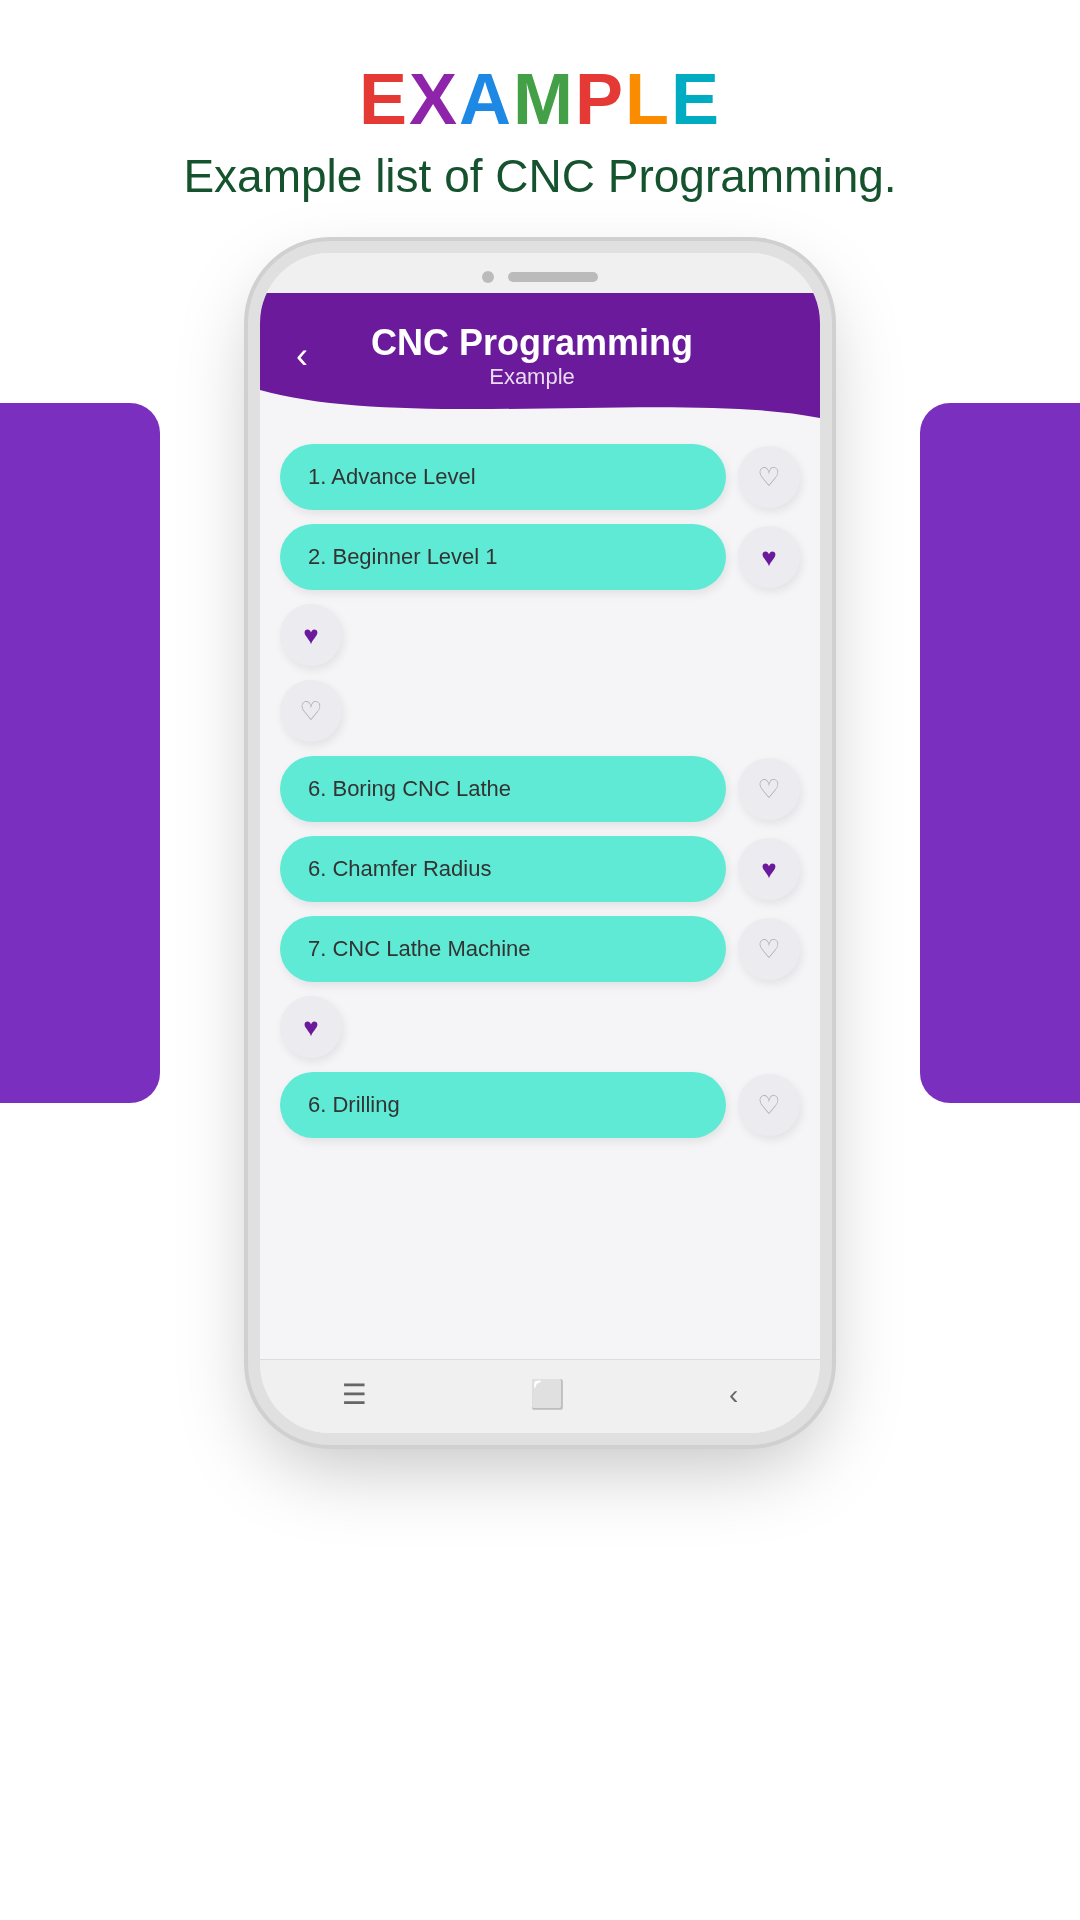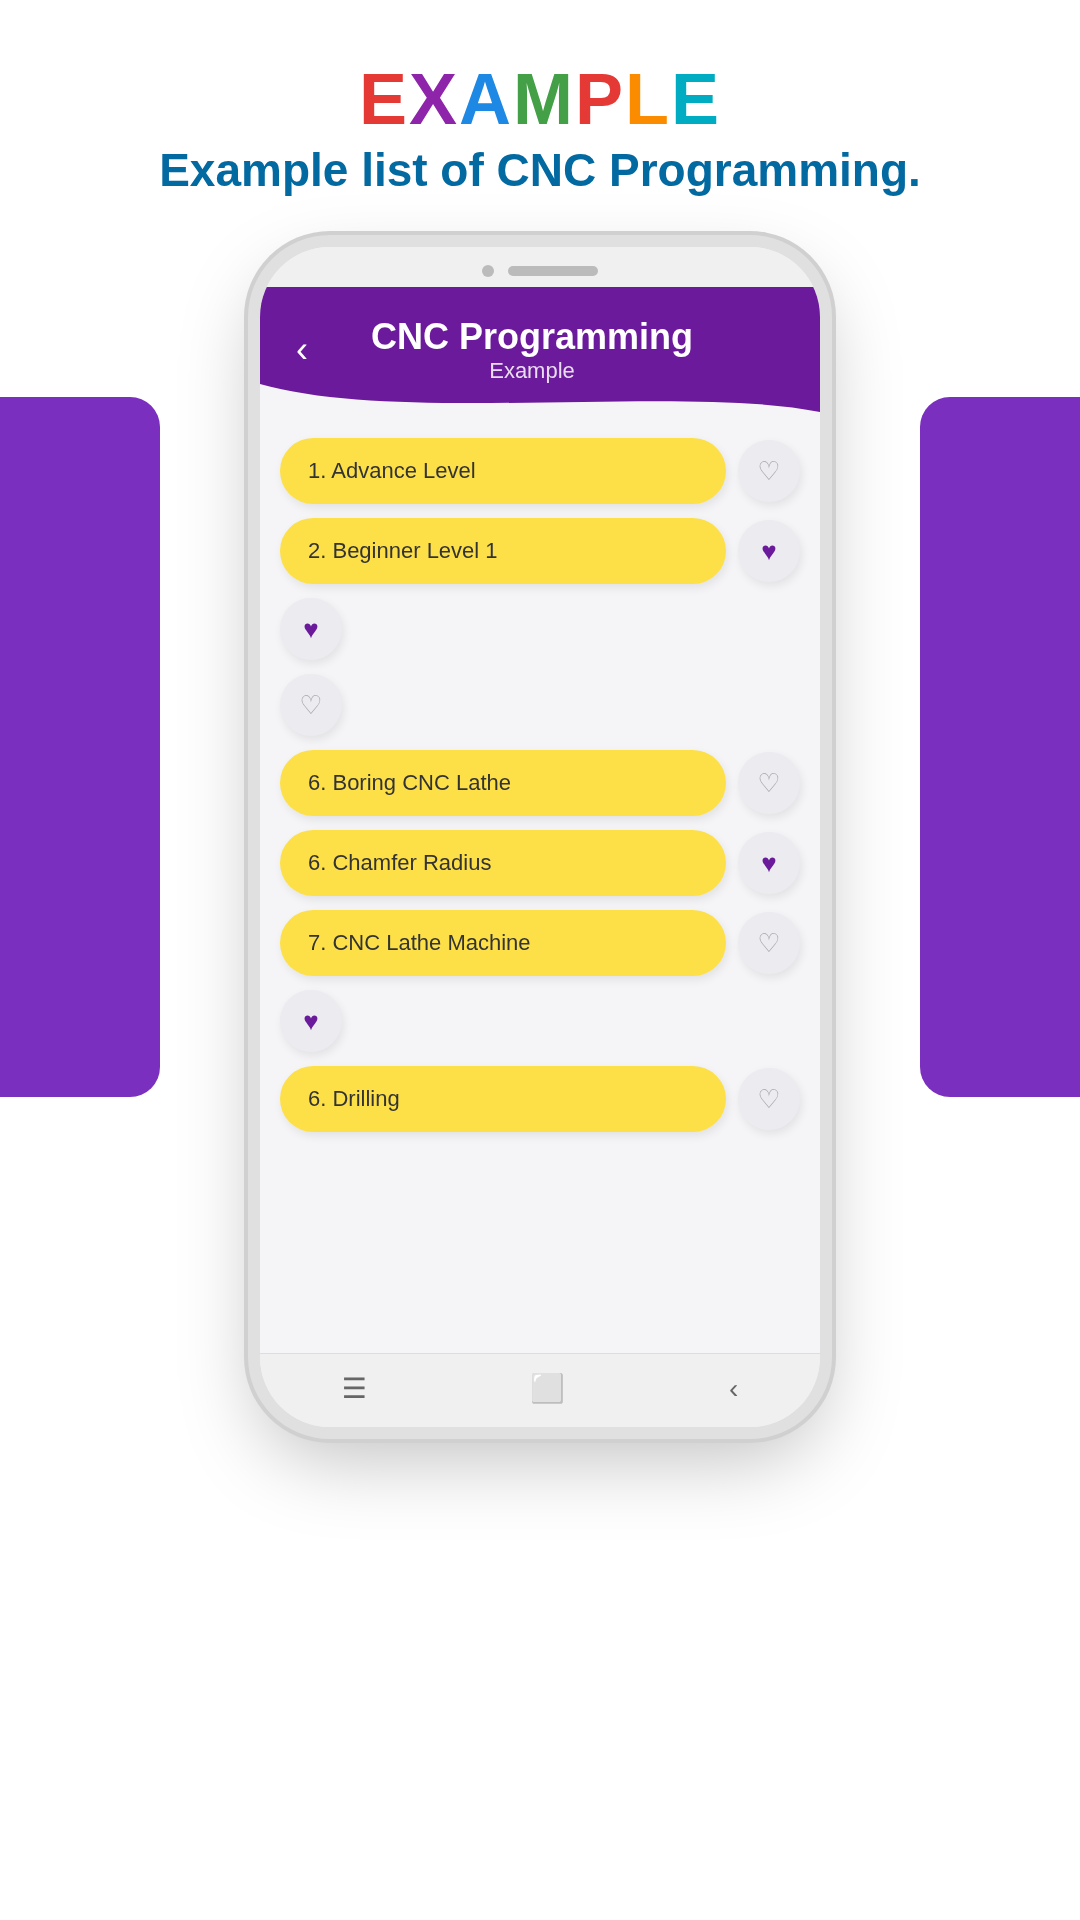--- a/index.html
+++ b/index.html
@@ -32,23 +32,23 @@
     .example-title .e { color: #e53935; }
     .example-title .x { color: #8e24aa; }
     .example-title .a { color: #1e88e5; }
     .example-title .m { color: #43a047; }
     .example-title .p { color: #e53935; }
     .example-title .l { color: #fb8c00; }
     .example-title .e2 { color: #00acc1; }
 
     .page-subtitle {
       font-size: 46px;
-      color: #0369a1;
-      font-weight: 700;
-      margin-top: 4px;
+      color: #14532d;
+      font-weight: 400;
+      margin-top: 10px;
     }
 
     
     .phone-scene {
       position: relative;
       width: 1080px;
       flex: 1;
       display: flex;
       justify-content: center;
       align-items: flex-start;
@@ -192,21 +192,21 @@
 
     
     .list-item {
       display: flex;
       align-items: center;
       gap: 12px;
     }
 
     .item-label-btn {
       flex: 1;
-      background: #fde047;
+      background: #5eead4;
       border-radius: 40px;
       padding: 20px 28px;
       font-size: 22px;
       color: #333;
       font-weight: 500;
       box-shadow: 2px 4px 10px rgba(0,0,0,0.08);
       cursor: pointer;
       border: none;
       text-align: left;
     }

